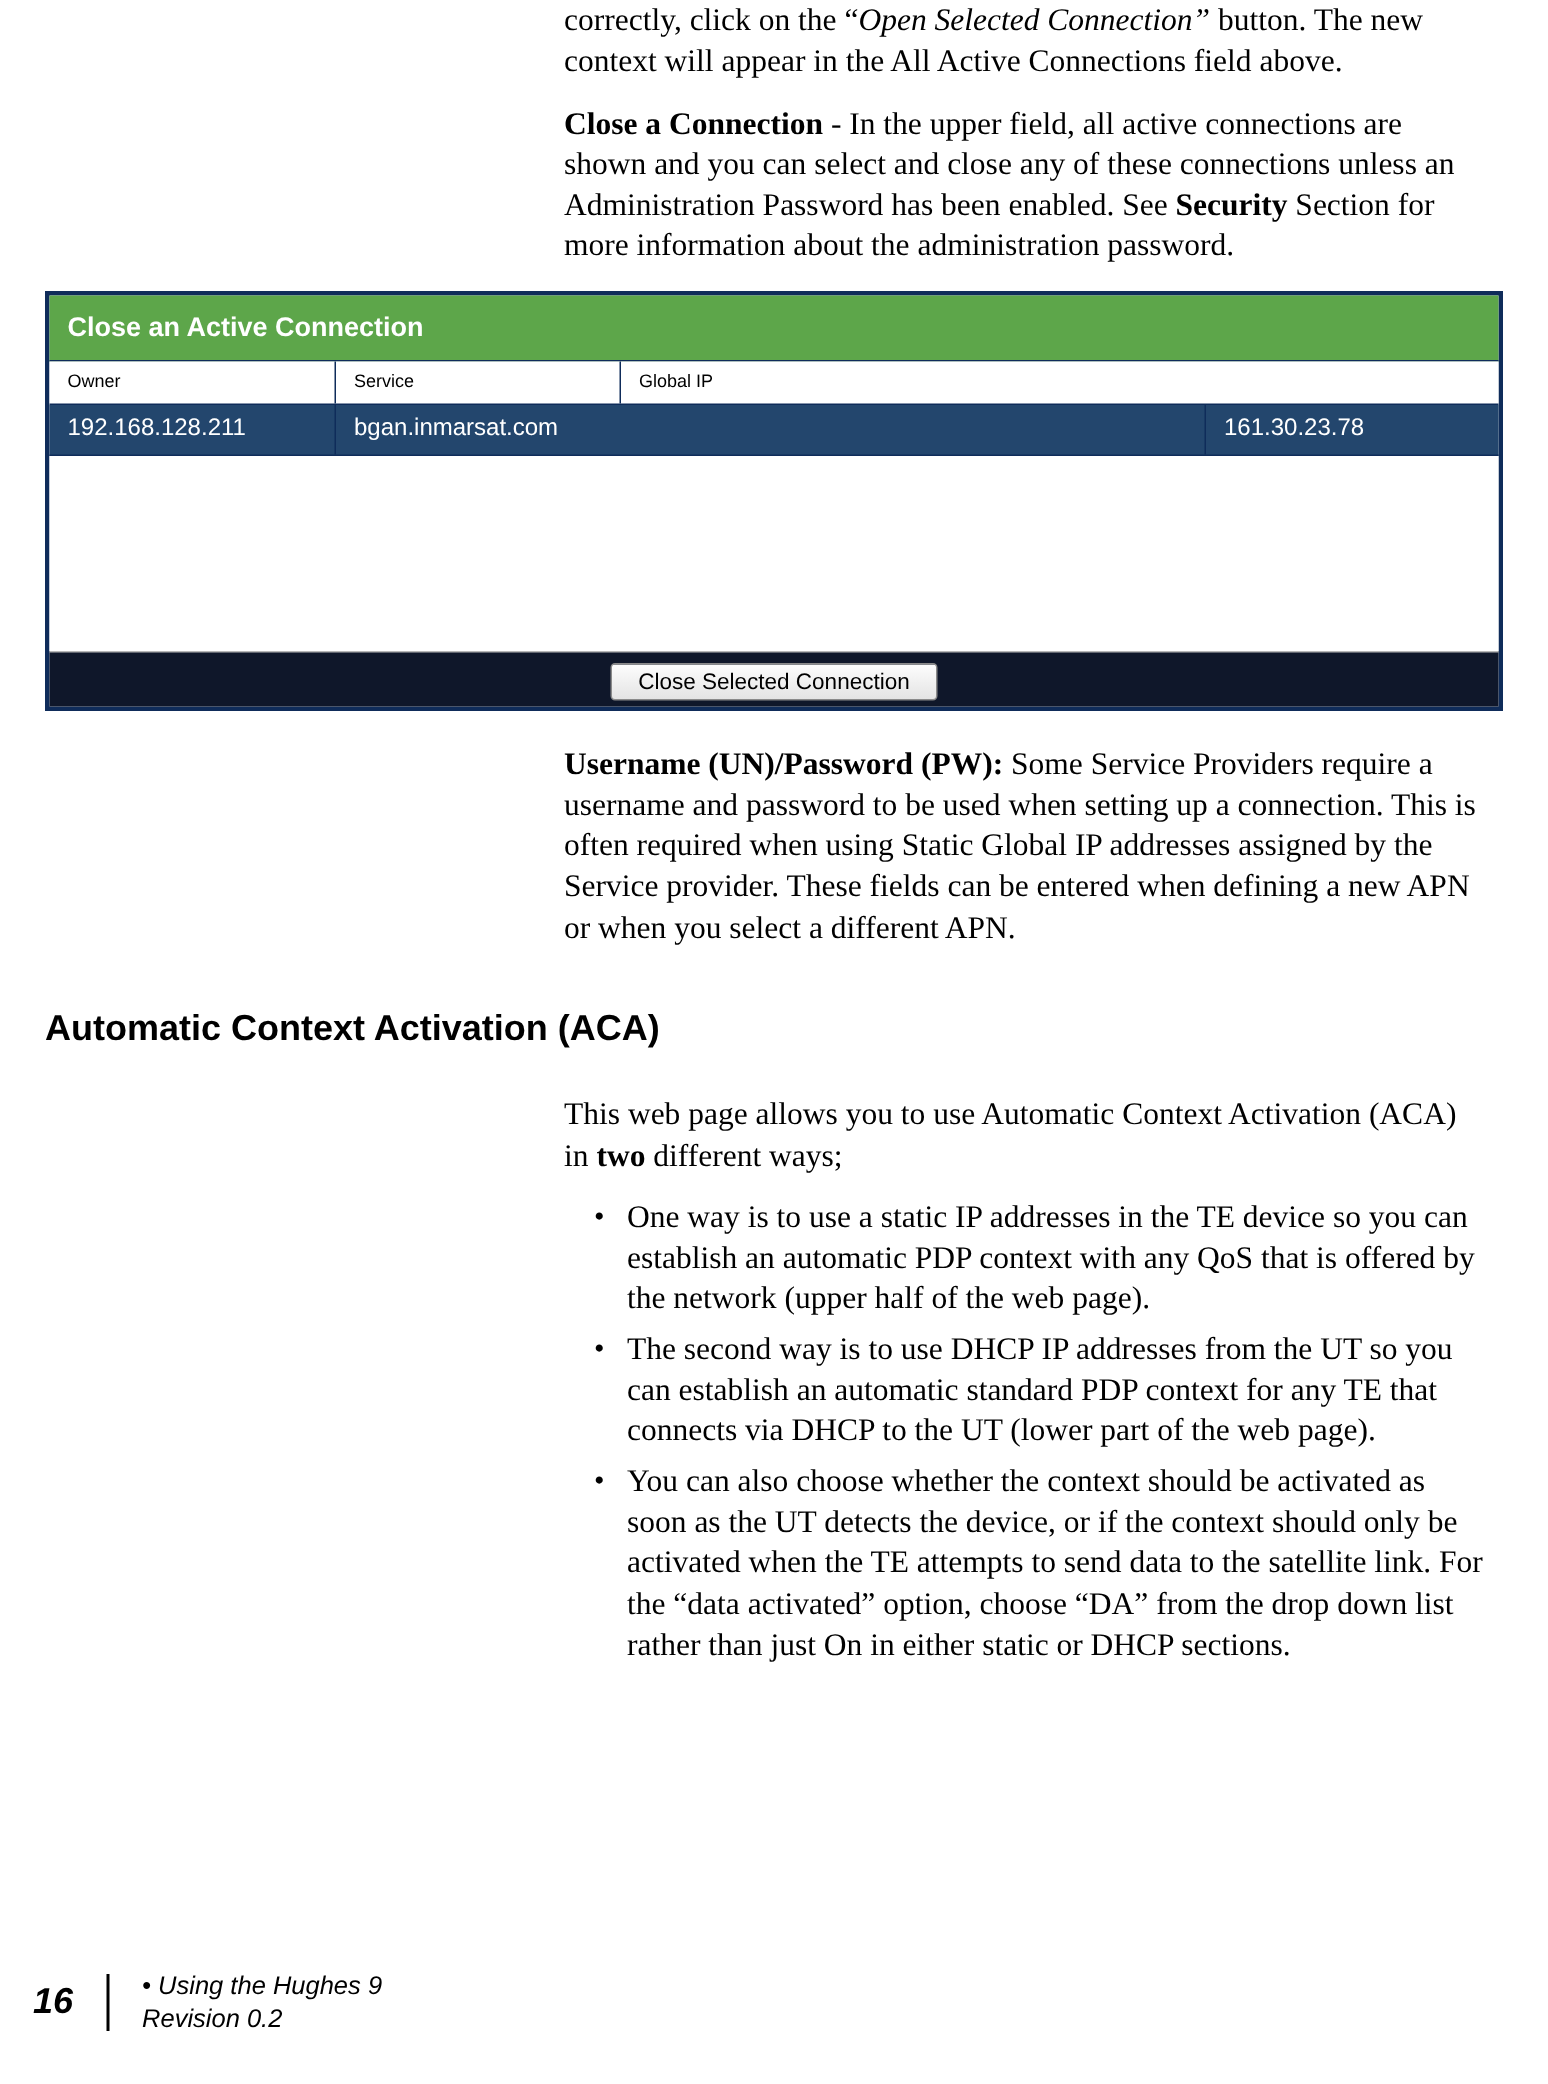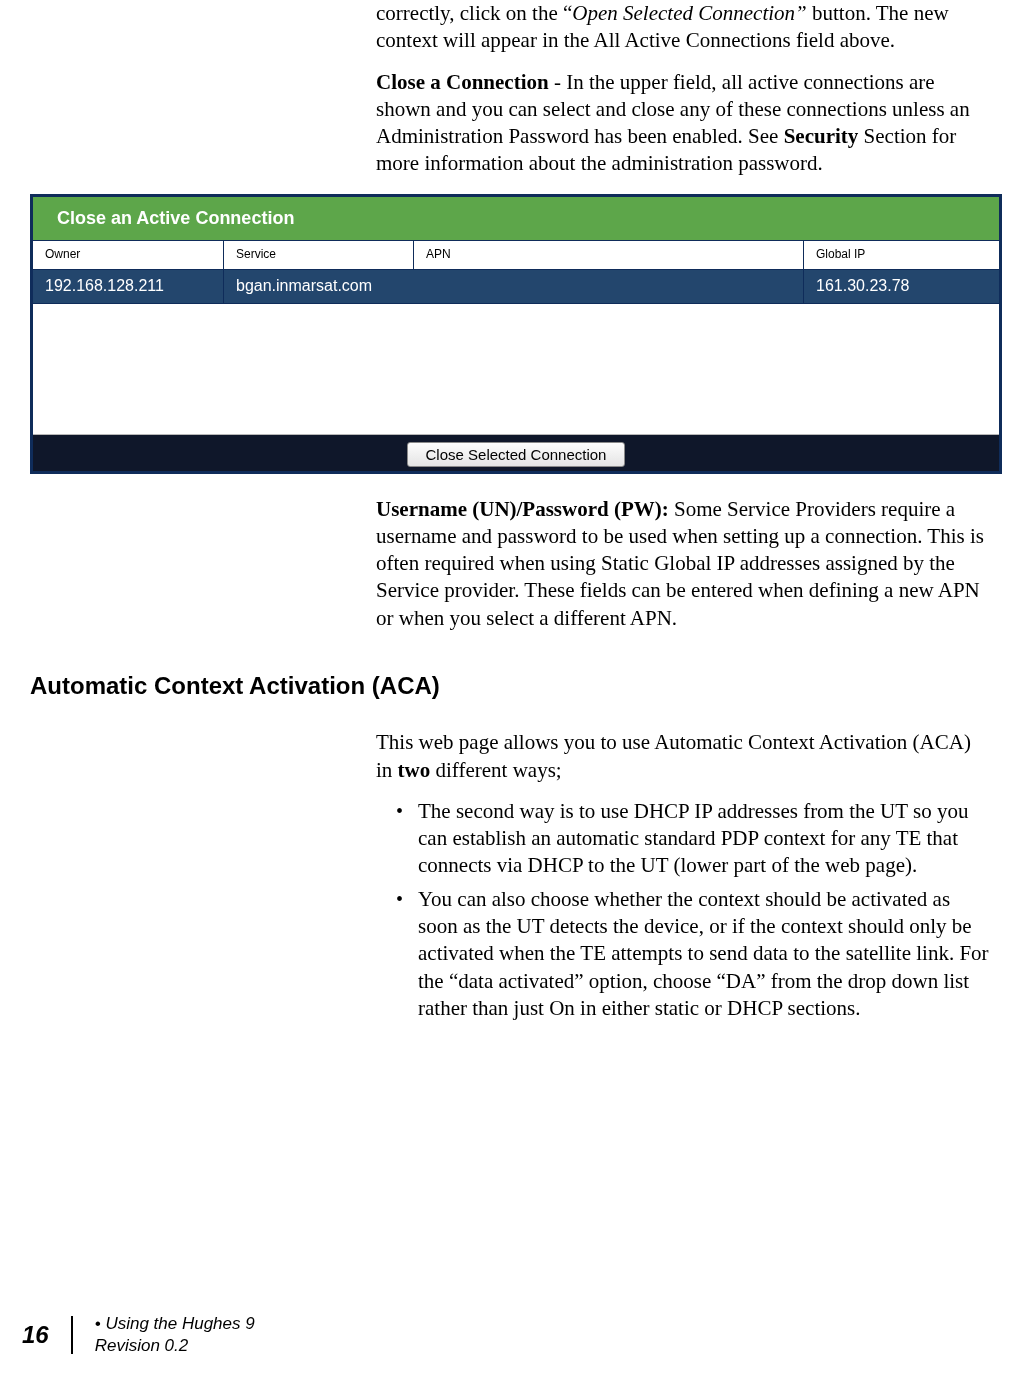--- a/index.html
+++ b/index.html
@@ -25,21 +25,21 @@
       margin: 16px 0 22px 0;
       border: 3px solid #0f2c5a;
       background: #fff;
       font-family: Arial, sans-serif;
     }
     .table-title {
       background: #5da64a;
       color: #fff;
       font-weight: bold;
       font-size: 18px;
-      padding: 10px 24px;
+      padding: 10px 12px;
       border-bottom: 1px solid #0f2c5a;
     }
     .header-row {
       display: flex;
       background: #fff;
       color: #000;
       font-size: 12px;
       border-bottom: 1px solid #0f2c5a;
     }
     .data-row {
@@ -131,21 +131,20 @@
   <p class="para">
     <span class="bold">Close a Connection</span><span> - In the upper field, all active connections are shown and you can select and close any of these connections unless an Administration Password has been enabled.  See </span><span class="bold">Security</span><span> Section for more information about the administration password.</span>
   </p>
 </div>
 
 <div class="table-wrap">
   <div class="table-title">Close an Active Connection</div>
   <div class="header-row">
     <div class="cell col0">Owner</div>
     <div class="cell col1">Service</div>
-    <div class="cell col2">APN</div>
     <div class="cell col3">Global IP</div>
   </div>
   <div class="data-row">
     <div class="cell col0">192.168.128.211</div>
     <div class="cell col2">bgan.inmarsat.com</div>
     <div class="cell col3">161.30.23.78</div>
   </div>
   <div class="spacer"></div>
   <div class="btn-row">
     <button class="btn">Close Selected Connection</button>
@@ -158,20 +157,21 @@
   </p>
 </div>
 
 <h2 class="section-heading">Automatic Context Activation (ACA)</h2>
 
 <div class="content-col">
   <p class="para">
     <span>This web page allows you to use Automatic Context Activation (ACA) in </span><span class="bold">two</span><span> different ways;</span>
   </p>
   <ul class="bullets">
+    <li>One way is to use a static IP addresses in the TE device so you can establish an automatic PDP context with any QoS that is offered by the network (upper half of the web page).</li>
     <li>The second way is to use DHCP IP addresses from the UT so you can establish an automatic standard PDP context for any TE that connects via DHCP to the UT (lower part of the web page).</li>
     <li>You can also choose whether the context should be activated as soon as the UT detects the device, or if the context should only be activated when the TE attempts to send data to the satellite link. For the “data activated” option, choose “DA” from the drop down list rather than just On in either static or DHCP sections.</li>
   </ul>
 </div>
 
 <div class="footer">
   <div class="page-num">16</div>
   <div class="footer-text">
     <span class="footer-bullet">Using the Hughes 9</span><br>
     <span>Revision 0.2</span>

